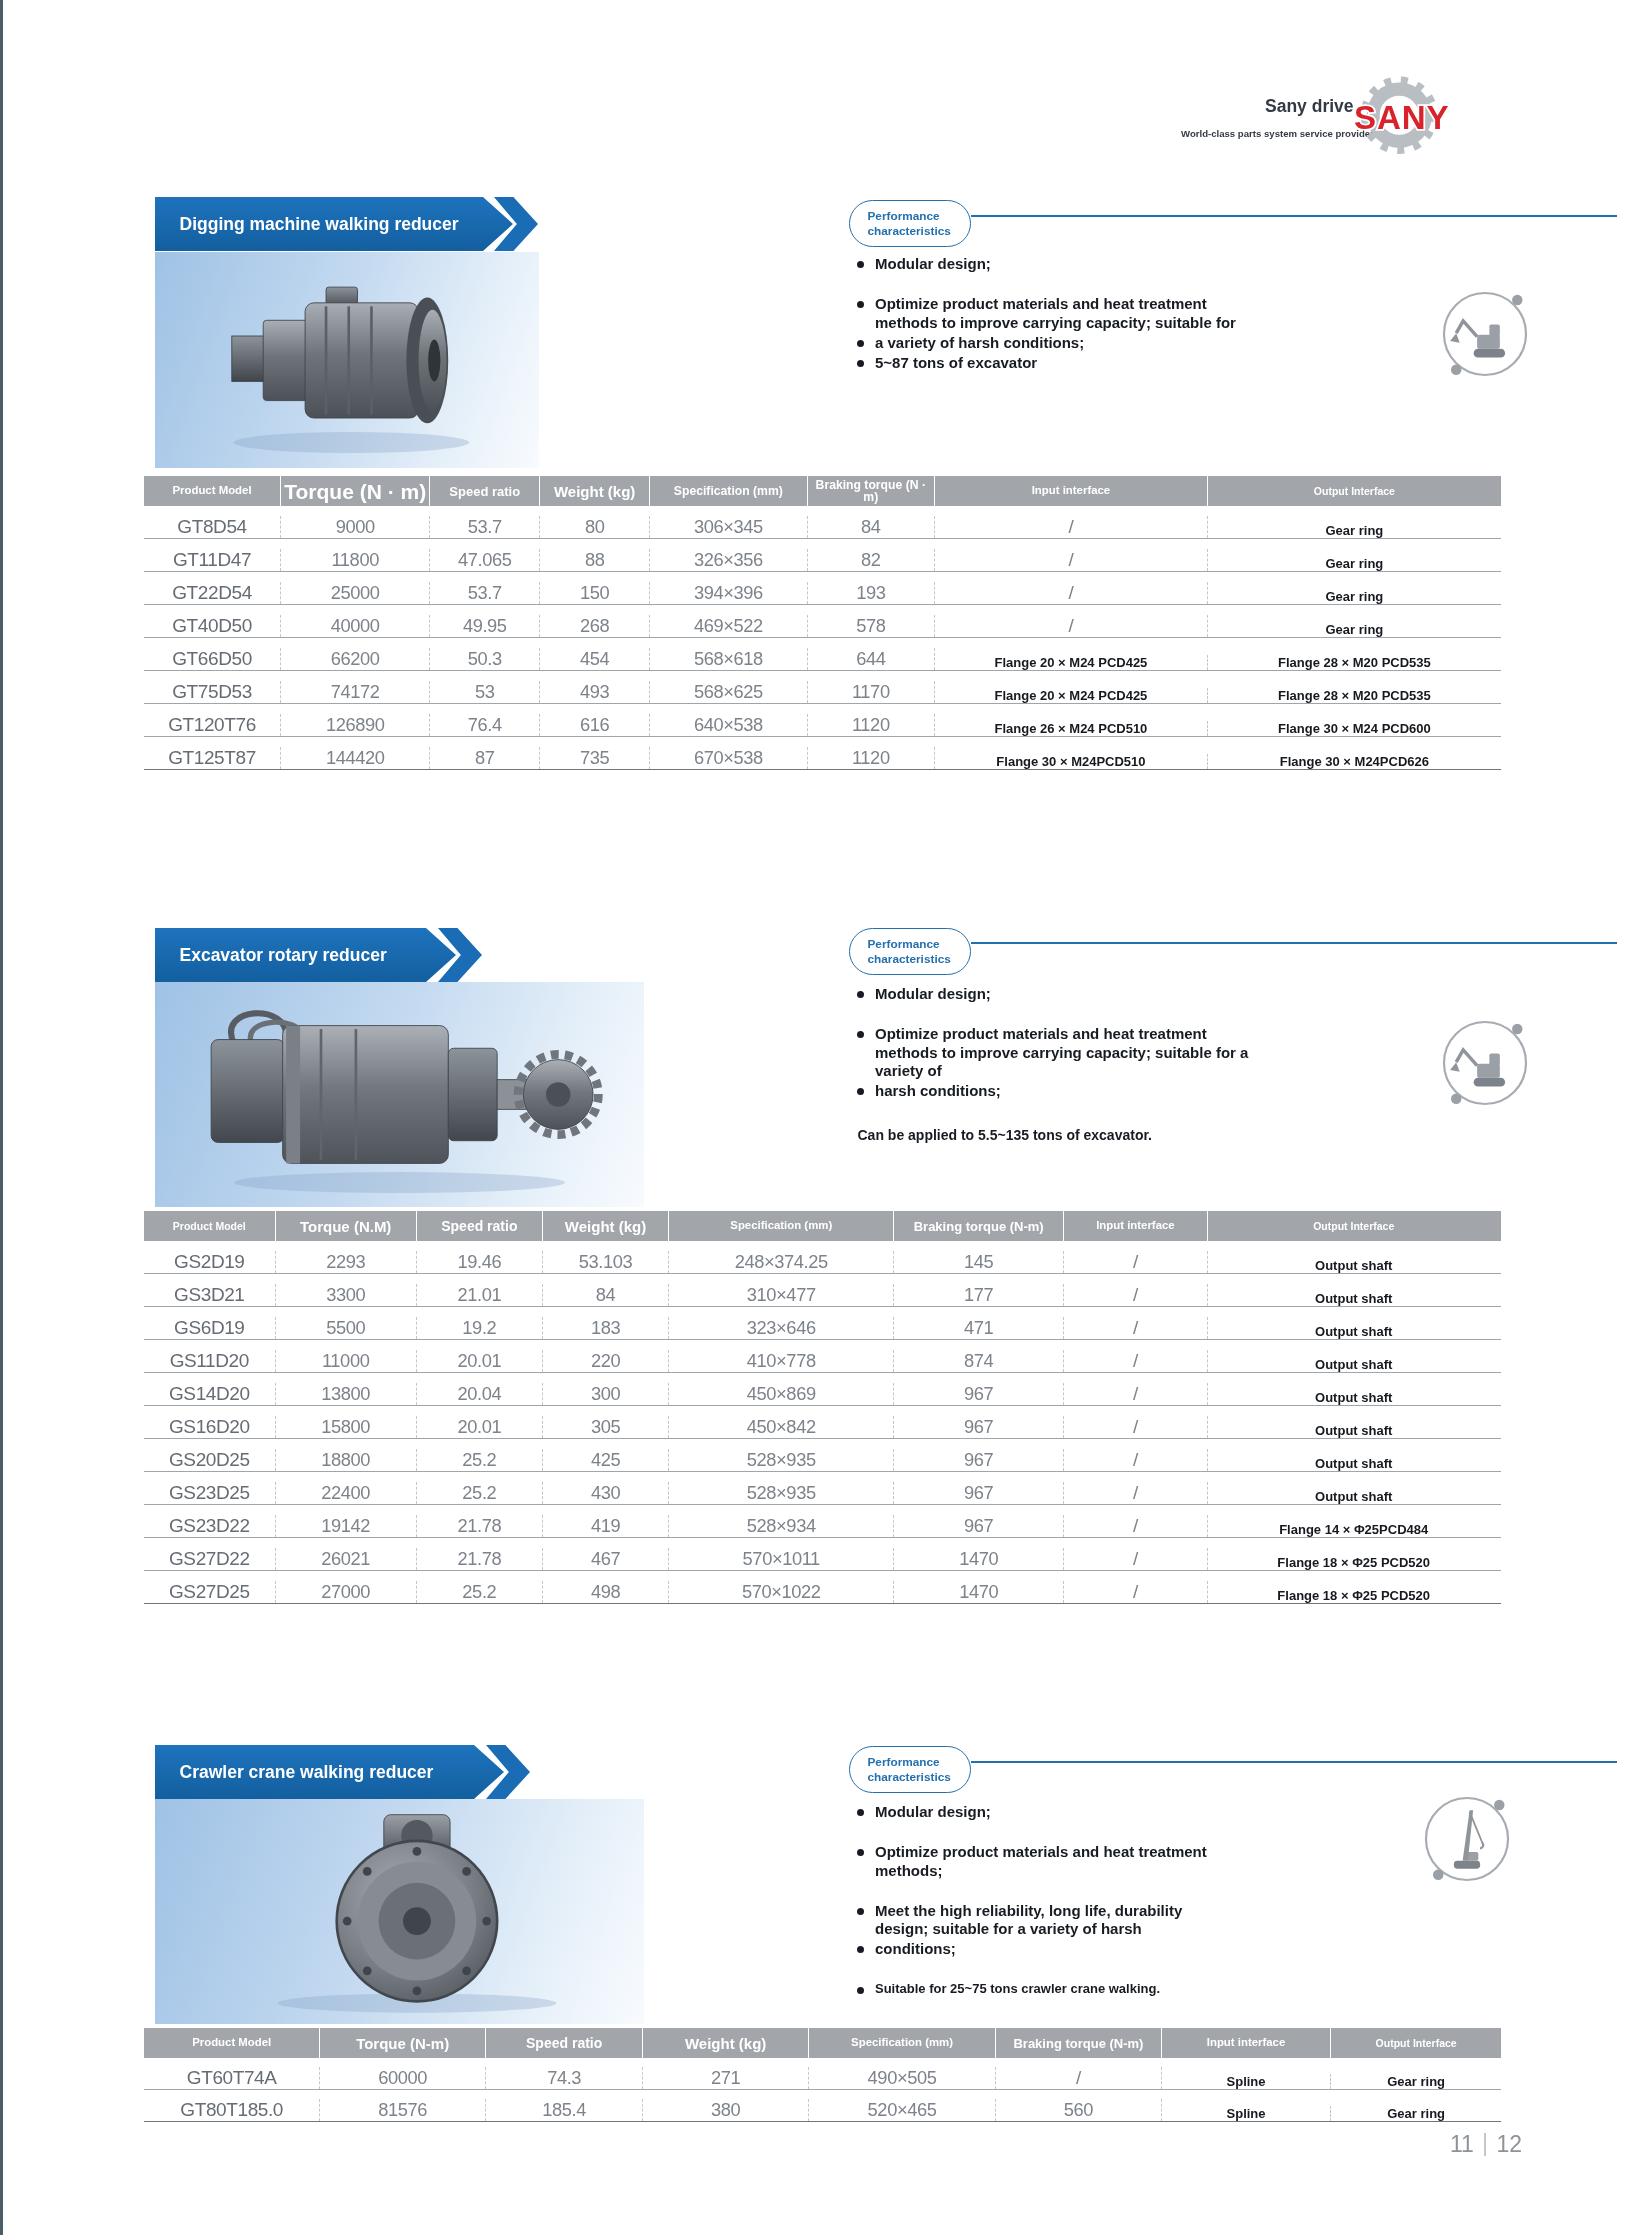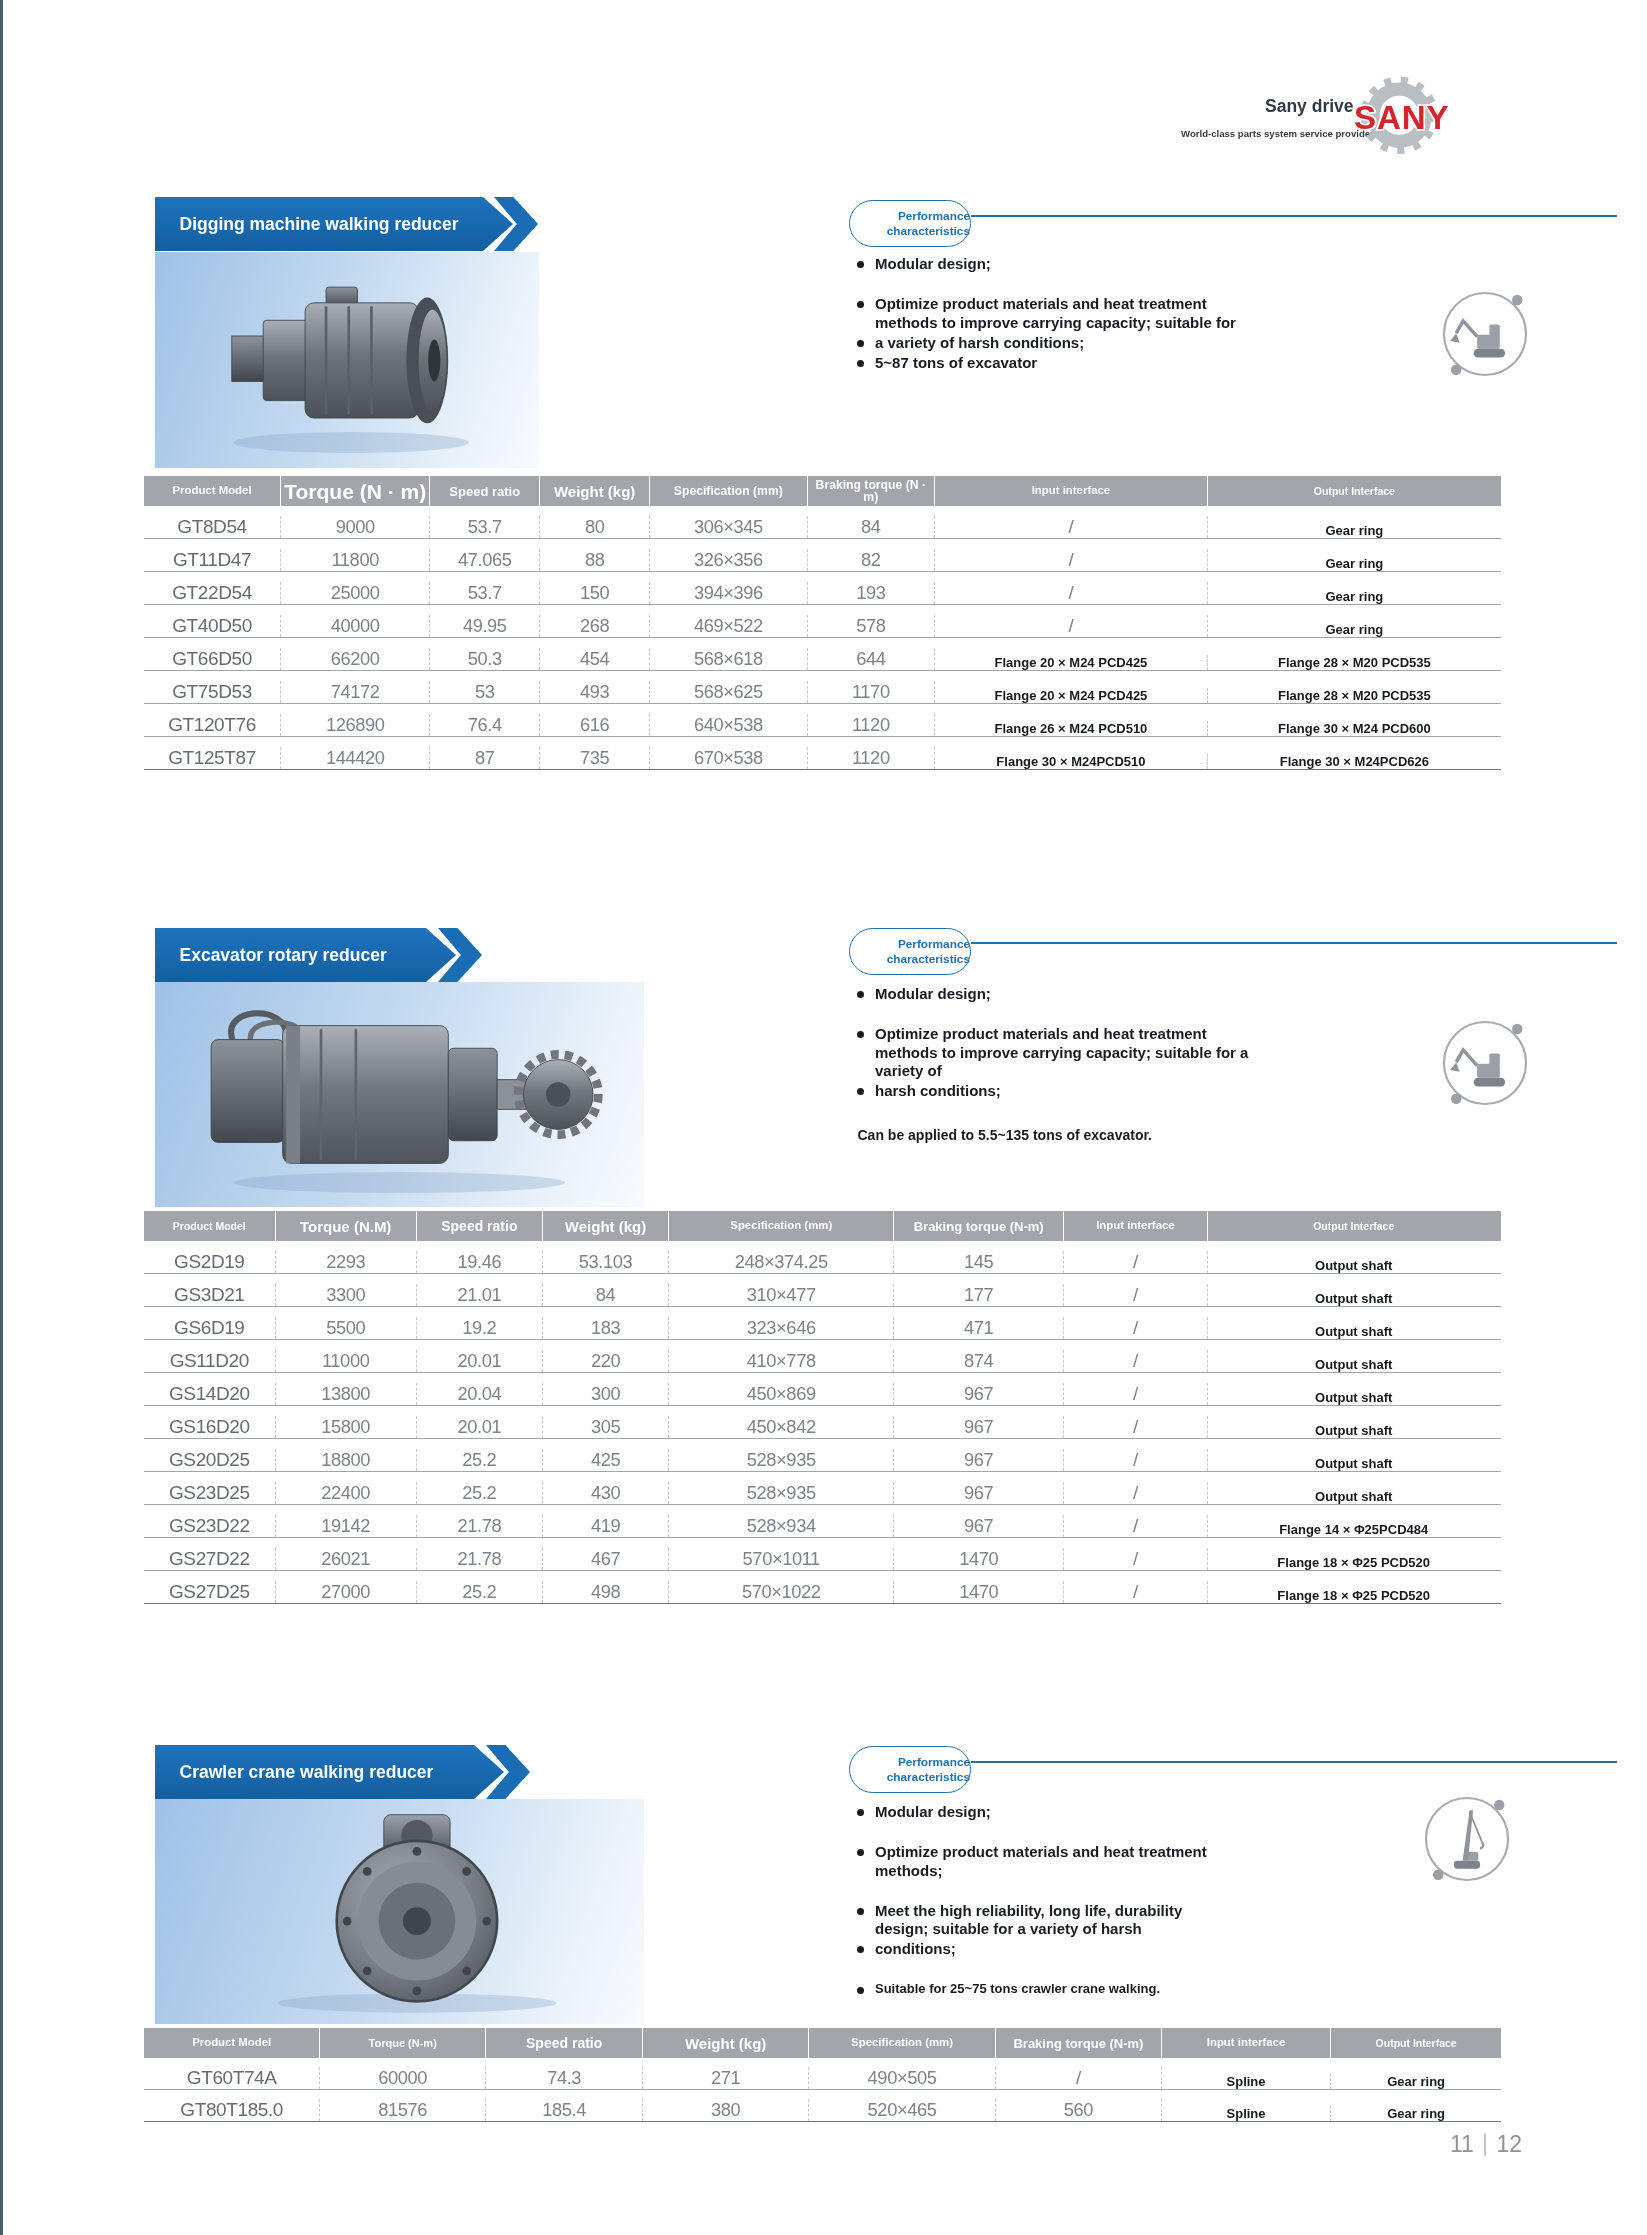--- a/index.html
+++ b/index.html
@@ -20,21 +20,21 @@
   .chev{position:absolute;height:54px;width:44px;background:#1a6cb4;
         clip-path:polygon(0 0,44% 0,100% 50%,44% 100%,0 100%,52% 50%);}
 
   
   .imgbox{position:absolute;background:linear-gradient(110deg,#9fc2e5 0%,#c3d9f0 45%,#e9f2fa 82%,#f8fbfe 100%);}
 
   
   .pill-line{position:absolute;height:1.7px;background:#2470ad;}
   .pill{position:absolute;width:122px;height:47px;background:#fff;border:1.7px solid #2470ad;border-radius:24.5px;
         box-sizing:border-box;display:flex;flex-direction:column;justify-content:center;padding-left:17.5px;
-        color:#2470ad;font-weight:bold;font-size:11.8px;line-height:1.2;align-items:flex-end;}
+        color:#2470ad;font-weight:bold;font-size:11.8px;line-height:1.2;}
 
   
   .feat{position:absolute;list-style:none;margin:0;padding:0;color:#171b22;}
   .feat li{position:relative;padding-left:21px;font-weight:bold;font-size:15px;line-height:18.3px;margin-bottom:1.7px;}
   .feat li::before{content:"";position:absolute;left:2.6px;top:6.1px;width:7px;height:7px;border-radius:50%;background:#171b22;}
   .feat li.para{margin-top:22px;}
   .feat li.plain{margin-top:26px;margin-left:-17.5px;font-size:14px;}
   .feat li.plain::before{display:none;}
   .feat li.small{font-size:13px;}
   .s1 .feat{width:411px;}  .s2 .feat{width:419px;}  .s3 .feat{width:376px;}
@@ -472,21 +472,21 @@
       <rect x="40" y="80" width="30" height="9" rx="4" fill="#7d838a"></rect>
       <rect x="54" y="70" width="14" height="10" rx="2" fill="#9aa0a6"></rect>
       <path d="M50,80 L58,22 L62,22 L56,80 Z" fill="#8f959b"></path>
       <path d="M58,24 L72,58" stroke="#8f959b" stroke-width="2" fill="none"></path>
       <path d="M72,58 q4,6 -2,8" stroke="#8f959b" stroke-width="2.5" fill="none"></path>
     </svg>
 
     <div class="ptable" style="left:144px;top:2028px;">
         <div class="thead">
           <div class="th" style="width: 13%; font-size: 11.4px;">Product Model</div>
-          <div class="th" style="width: 12.2%; font-size: 11px;">Torque (N-m)</div>
+          <div class="th" style="width: 12.2%; font-size: 15px;">Torque (N-m)</div>
           <div class="th" style="width: 11.6%; font-size: 14px;">Speed ratio</div>
           <div class="th" style="width: 12.2%; font-size: 15px;">Weight (kg)</div>
           <div class="th" style="width: 13.8%; font-size: 11.4px;">Specification (mm)</div>
           <div class="th" style="width: 12.2%; font-size: 13px;">Braking torque (N-m)</div>
           <div class="th" style="width: 12.5%; font-size: 11.4px;">Input interface</div>
           <div class="th" style="width: 12.5%; font-size: 10.5px;">Output Interface</div>
         </div>
         <div class="tr">
           <div class="td model" style="width: 13%;">GT60T74A</div>
           <div class="td num" style="width: 12.2%;">60000</div>

